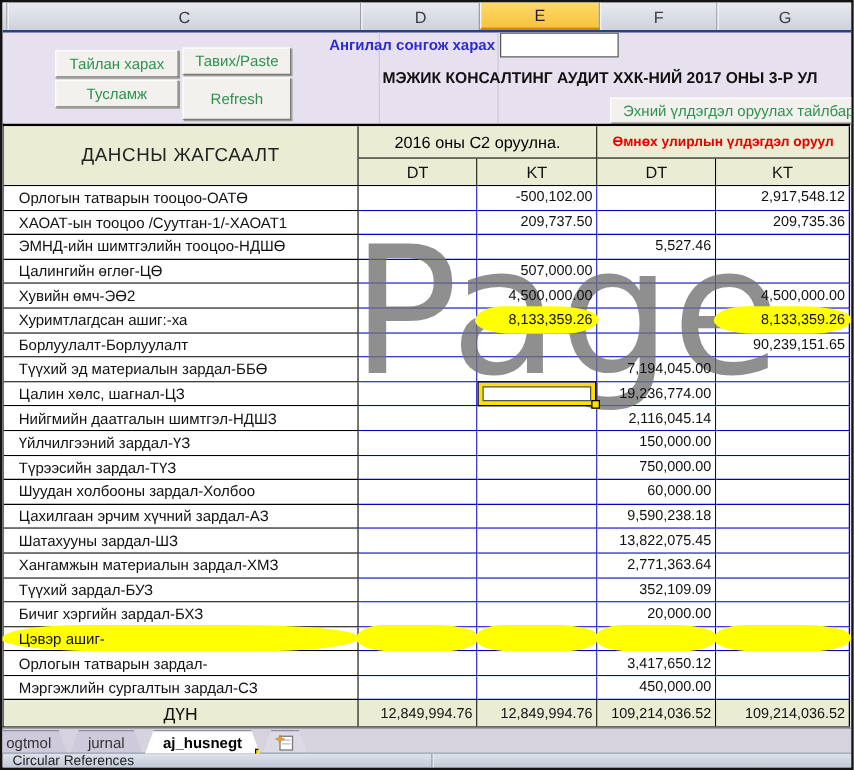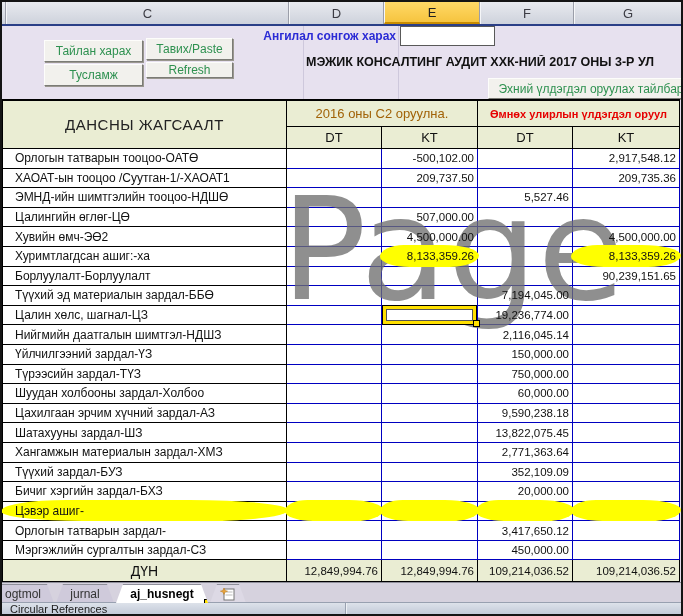--- a/index.html
+++ b/index.html
@@ -27,37 +27,37 @@
   #cat-input{position:absolute;left:382px;top:0;width:95px;height:20px;
     background:#fff;border:1px solid #595959;}
   .btn{position:absolute;background:#F2F1ED;
     border:1px solid;border-color:#FDFDFB #7B7B76 #7B7B76 #FDFDFB;
     box-shadow:1px 1px 0 #9a978f;
     color:#2E9150;font-size:12px;display:flex;align-items:center;justify-content:center;
     cursor:pointer;}
   #btn-report{left:26px;top:14px;width:99px;height:22px;}
   #btn-paste {left:128px;top:12px;width:87px;height:22px;}
   #btn-help  {left:26px;top:38px;width:99px;height:22px;}
-  #btn-refresh{left:128px;top:36px;width:87px;height:16px;}
+  #btn-refresh{left:128px;top:36px;width:87px;height:34px;}
   #doc-title{position:absolute;left:288px;top:29px;right:0;white-space:nowrap;
     overflow:hidden;font-size:12.5px;font-weight:bold;color:#111;}
   #btn-note{left:470px;top:52px;width:206px;height:21px;font-size:12px;}
   
   #table{position:absolute;left:0;top:97px;width:678px;
     border-top:2px solid #000;border-left:1px solid #000;border-bottom:2px solid #000000;
     display:grid;
     grid-template-columns:284px 95px 96px 95px 107px;
     grid-template-rows:26px 22px repeat(21,19.6px) 21px;
     background:#fff;}
   .cell{position:relative;background:#fff;overflow:visible;}
   .cell span{position:relative;z-index:3;display:block;white-space:nowrap;}
   .hdr{background:#EAEDD3;display:flex;align-items:center;justify-content:center;
     border-right:1px solid #000;border-bottom:1px solid #000;}
   #h-accounts{grid-row:1/3;grid-column:1;font-size:15px;color:#222;letter-spacing:.5px;}
-  #h-group1{grid-column:2/4;color:#a16207;font-size:13px;}
+  #h-group1{grid-column:2/4;color:#000000;font-size:13px;}
   #h-group2{grid-column:4/6;color:#E60000;font-size:11px;font-weight:bold;}
   .hdr.sub{font-size:13px;color:#111;}
   .lbl{border-right:1px solid #000;border-bottom:1px solid #000;
     font-size:12px;color:#111;display:flex;align-items:center;padding-left:12px;}
   .num{border-right:1px solid #0000C0;border-bottom:1px solid #0000C0;
     font-size:11.5px;color:#111;display:flex;align-items:center;justify-content:flex-end;
     padding-right:3px;}
   .tot{background:#EAEDD3;border-right:1px solid #000;border-bottom:none;
     font-size:11.5px;}
   .tot.lbl{justify-content:center;display:flex;align-items:center;font-size:14px;padding-left:0;}

